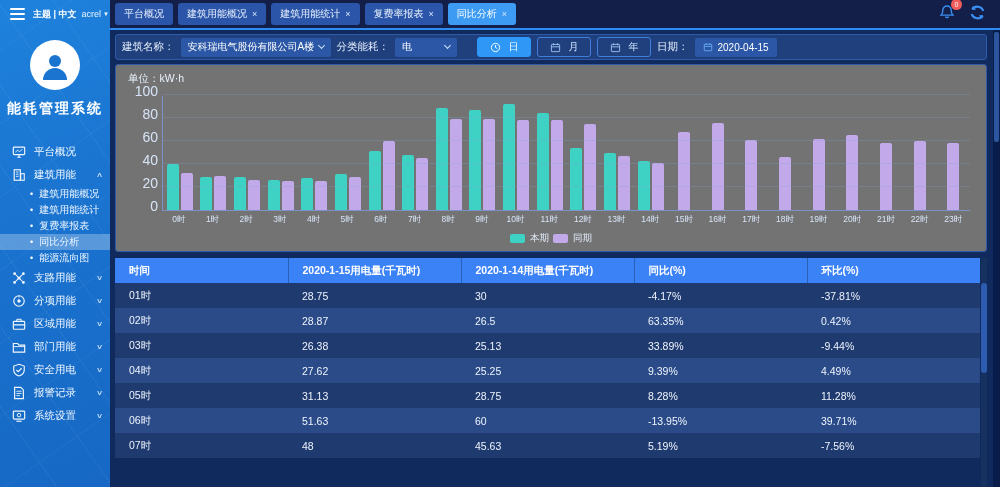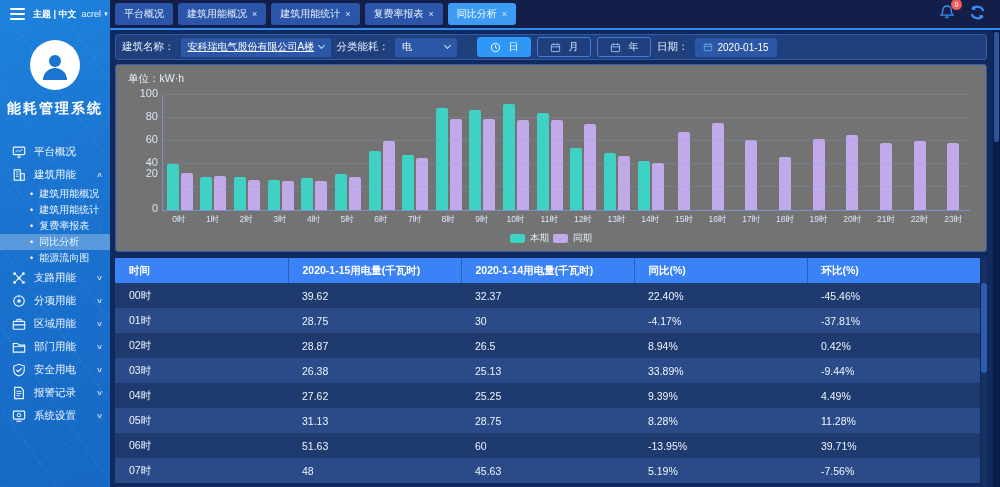--- a/index.html
+++ b/index.html
@@ -57,39 +57,39 @@
     background:#112a5e; padding:4px 6px 0 5px; display:flex; flex-direction:column; }
   .panel { border:1px solid #2e5aa8; border-radius:3px; }
 
   .filter-bar { height:26px; background:#20407d; display:flex; align-items:center;
     padding:0 6px; gap:6px; flex:0 0 auto; }
   .f-label { color:#e4eefc; font-size:10.5px; white-space:nowrap; }
   .dropdown { height:19px; background:#2b57a6; border-radius:2px; color:#fff; font-size:10px;
     display:flex; align-items:center; padding:0 7px; cursor:pointer; }
   .dropdown .dd-chev { width:5px; height:5px; border-right:1px solid #cfe2fa;
     border-bottom:1px solid #cfe2fa; transform:rotate(45deg); margin-left:8px; margin-top:-3px; }
-  .dd-building { width:150px;text-decoration:underline; } .dd-building .dd-chev{ margin-left:auto; }
+  .dd-building { width:150px; } .dd-building .dd-chev{ margin-left:auto; }
   .dd-category { width:62px; } .dd-category .dd-chev{ margin-left:auto; }
   .gran-btn { height:20px; width:54px; display:flex; align-items:center; justify-content:center;
     gap:8px; border-radius:3px; font-size:10px; cursor:pointer; color:#cfe4ff;
     border:1px solid #3f7fd9; background:transparent; }
   .gran-btn.active { background:#2f97f5; border-color:#2f97f5; color:#fff; }
   .gran-btn svg { width:11px; height:11px; }
   .date-field { height:19px; background:#2b57a6; border-radius:2px; display:flex;
     align-items:center; gap:5px; padding:0 8px; color:#fff; font-size:10px; cursor:pointer; }
   .date-field svg { width:10px; height:10px; }
 
   
   .chart-panel { margin-top:4px; background:#737373; padding:7px 12px 4px 12px; flex:0 0 auto; }
   .unit-label { color:#e8f1fc; font-size:10.5px; }
   .chart-area { position:relative; margin:10px 4px 0 34px; height:115px;
     border-left:1px solid #7b93c6; border-bottom:1px solid #7b93c6; display:flex; }
   .gridline { position:absolute; left:0; right:0; height:1px; background:rgba(130,160,215,0.25); }
   .ytick { position:absolute; right:calc(100% + 5px); transform:translateY(4px);
-    color:#d7e4f7; font-size:11px; }
+    color:#d7e4f7; font-size:14px; }
   .bar-group { flex:1 1 0; display:flex; align-items:flex-end; justify-content:center; gap:2px; }
   .bar { width:12px; border-radius:2px 2px 0 0; }
   .xlabels { display:flex; margin:3px 4px 0 34px; }
   .xlabels span { flex:1 1 0; text-align:center; color:#d7e4f7; font-size:8.5px; }
   .legend { display:flex; justify-content:center; gap:4px; margin:6px 0 2px 0; }
   .legend-item { display:flex; align-items:center; gap:5px; color:#e4eefc; font-size:9.5px; cursor:pointer; }
   .legend-swatch { width:15px; height:9px; border-radius:2px; }
 
   
   .table-wrap { margin-top:6px; flex:1 1 auto; overflow:hidden; position:relative; }
@@ -339,30 +339,30 @@
         <span>年</span>
       </div>
       <span class="f-label">日期：</span>
       <div class="date-field">
         <svg viewBox="0 0 16 16">
           <rect x="2" y="3.5" width="12" height="10.5" rx="1" fill="none" stroke="#6db0f5" stroke-width="1.3"></rect>
           <line x1="2" y1="7" x2="14" y2="7" stroke="#6db0f5" stroke-width="1.3"></line>
           <line x1="5" y1="1.8" x2="5" y2="4.6" stroke="#6db0f5" stroke-width="1.3"></line>
           <line x1="11" y1="1.8" x2="11" y2="4.6" stroke="#6db0f5" stroke-width="1.3"></line>
         </svg>
-        <span>2020-01-15</span>
+        <span>2020-04-15</span>
       </div>
     </div>
 
     <section class="chart-panel panel">
       <div class="unit-label">单位：kW·h</div>
       <div class="chart-area" id="chart-area">
           <span class="ytick" style="bottom: 0px;">0</span>
           <div class="gridline" style="bottom: 23px;"></div>
-          <span class="ytick" style="bottom: 35px;">20</span>
+          <span class="ytick" style="bottom: 23px;">20</span>
           <div class="gridline" style="bottom: 46px;"></div>
           <span class="ytick" style="bottom: 46px;">40</span>
           <div class="gridline" style="bottom: 69px;"></div>
           <span class="ytick" style="bottom: 69px;">60</span>
           <div class="gridline" style="bottom: 92px;"></div>
           <span class="ytick" style="bottom: 92px;">80</span>
           <div class="gridline" style="bottom: 115px;"></div>
           <span class="ytick" style="bottom: 115px;">100</span>
           <div class="bar-group">
             <div class="bar" style="height: 45.563px; background: rgb(62, 210, 197);"></div>
@@ -496,38 +496,31 @@
             <tr id="thead-row">
               <th style="width: 20%;">时间</th>
               <th style="width: 20%;">2020-1-15用电量(千瓦时)</th>
               <th style="width: 20%;">2020-1-14用电量(千瓦时)</th>
               <th style="width: 20%;">同比(%)</th>
               <th style="width: 20%;">环比(%)</th>
             </tr>
           </thead>
         <tbody id="tbody">
             <tr>
-              <td>00时</td>
-              <td>39.62</td>
-              <td>32.37</td>
-              <td>22.40%</td>
-              <td>-45.46%</td>
-            </tr>
-            <tr>
               <td>01时</td>
               <td>28.75</td>
               <td>30</td>
               <td>-4.17%</td>
               <td>-37.81%</td>
             </tr>
             <tr>
               <td>02时</td>
               <td>28.87</td>
               <td>26.5</td>
-              <td>8.94%</td>
+              <td>63.35%</td>
               <td>0.42%</td>
             </tr>
             <tr>
               <td>03时</td>
               <td>26.38</td>
               <td>25.13</td>
               <td>33.89%</td>
               <td>-9.44%</td>
             </tr>
             <tr>

